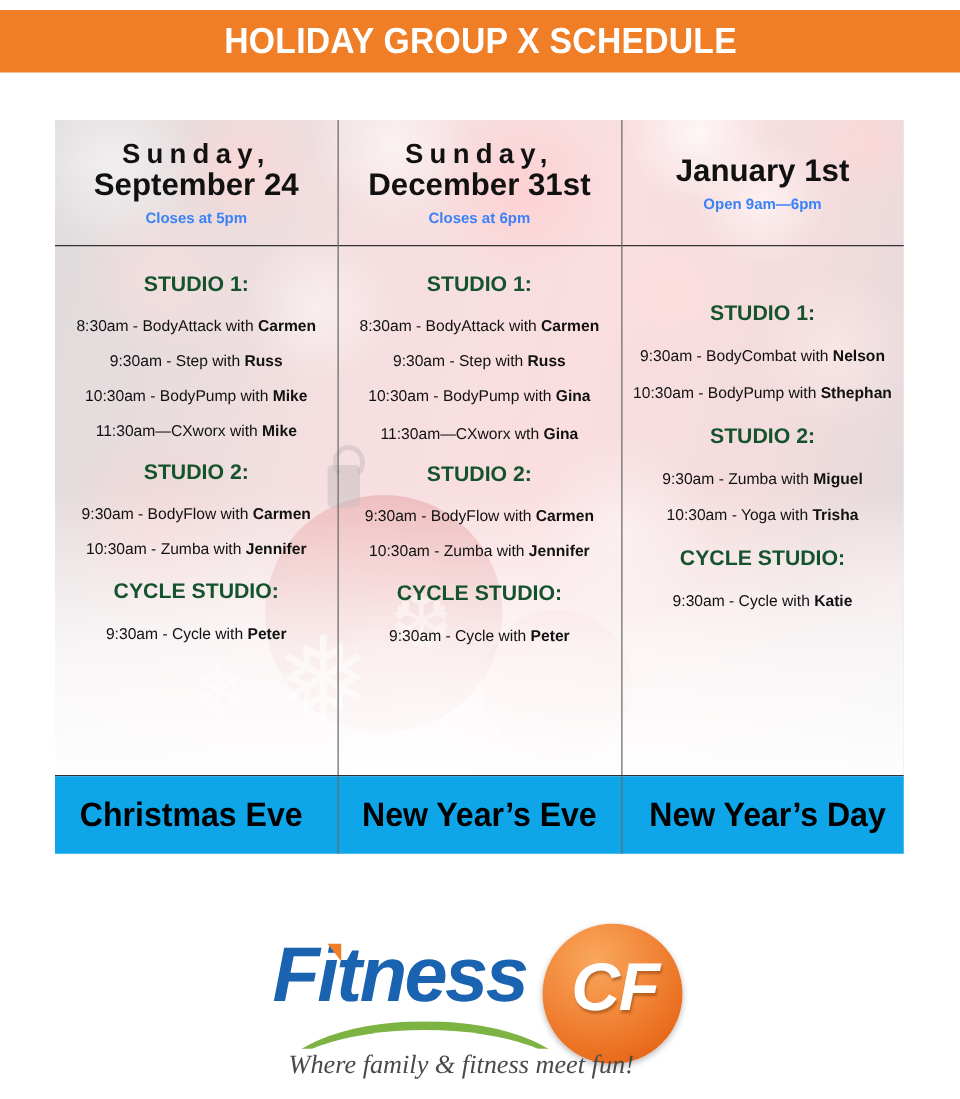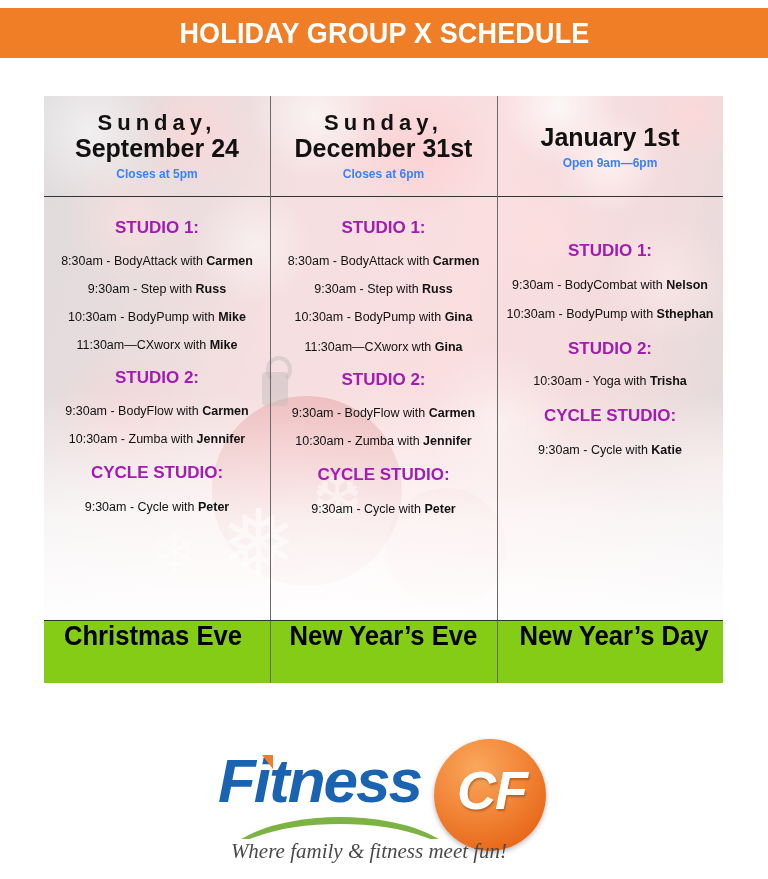--- a/index.html
+++ b/index.html
@@ -133,36 +133,36 @@
     margin-top:5px;
     font-family:Liberation Sans, sans-serif;
   }
 
   .col-body{
     height:424px;
     text-align:center;
     position:relative;
   }
   .studio{
-    font-size:17px;font-weight:bold;color:#a21caf;
+    font-size:17px;font-weight:bold;color:#14532d;
     margin:0;
     font-family:"Liberation Sans", sans-serif;
   }
   .cls{
     font-size:12.5px;color:#111;
     font-family:"Liberation Sans", sans-serif;
     white-space:nowrap;
   }
   .cls b{font-weight:bold;}
 
   
   .holiday-row{
     position:absolute;left:0;top:525px;width:679px;height:62px;
-    display:flex;
-    background:#84cc16;
+    display:flex;align-items:center;
+    background:#0ea5e9;
     gap:12px;
   }
   .holiday-cell{
     width:226px;text-align:center;
     font-size:27px;font-weight:bold;color:#000;
     font-family:"Liberation Sans", sans-serif;
     transform:scaleX(.95);
   }
   .holiday-cell.mid{width:227px;}
 
@@ -305,20 +305,21 @@
       <div class="col-head">
         <div class="date">January 1st</div>
         <div class="hours">Open 9am—6pm</div>
       </div>
       <div class="col-body">
         <div class="studio" style="margin-top:45px">STUDIO 1:</div>
         <div class="cls" style="margin-top:17px"><span>9:30am - BodyCombat with </span><b>Nelson</b></div>
         <div class="cls" style="margin-top:15px"><span>10:30am - BodyPump with </span><b>Sthephan</b></div>
 
         <div class="studio" style="margin-top:18px">STUDIO 2:</div>
+        <div class="cls" style="margin-top:17px"><span>9:30am - Zumba with </span><b>Miguel</b></div>
         <div class="cls" style="margin-top:15px"><span>10:30am - Yoga with </span><b>Trisha</b></div>
 
         <div class="studio" style="margin-top:18px">CYCLE STUDIO:</div>
         <div class="cls" style="margin-top:17px"><span>9:30am - Cycle with </span><b>Katie</b></div>
       </div>
     </div>
 
   </div>
 
   <div class="rule rule-h hdr-rule"></div>

